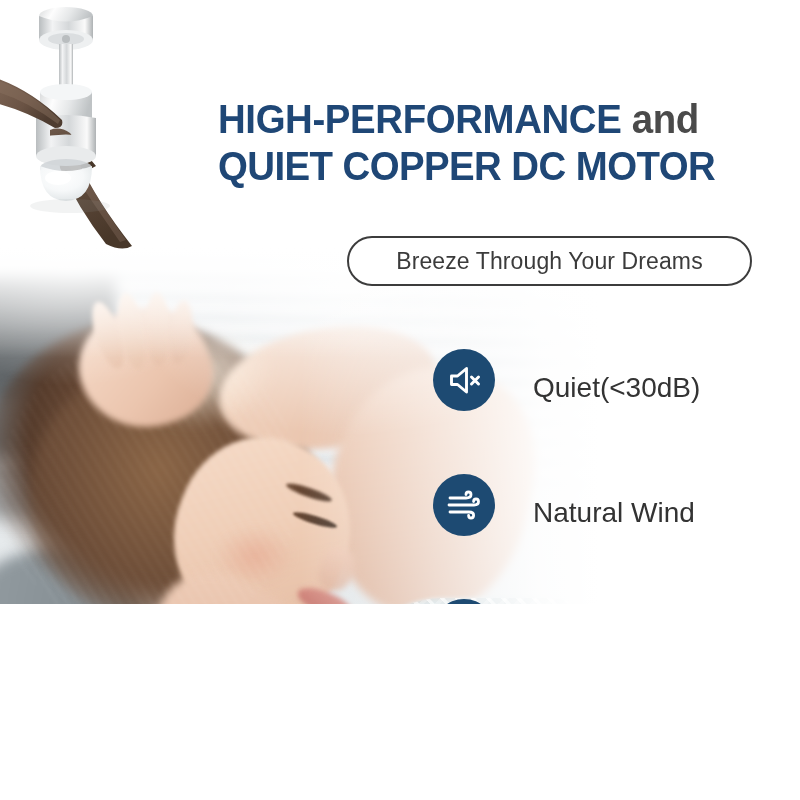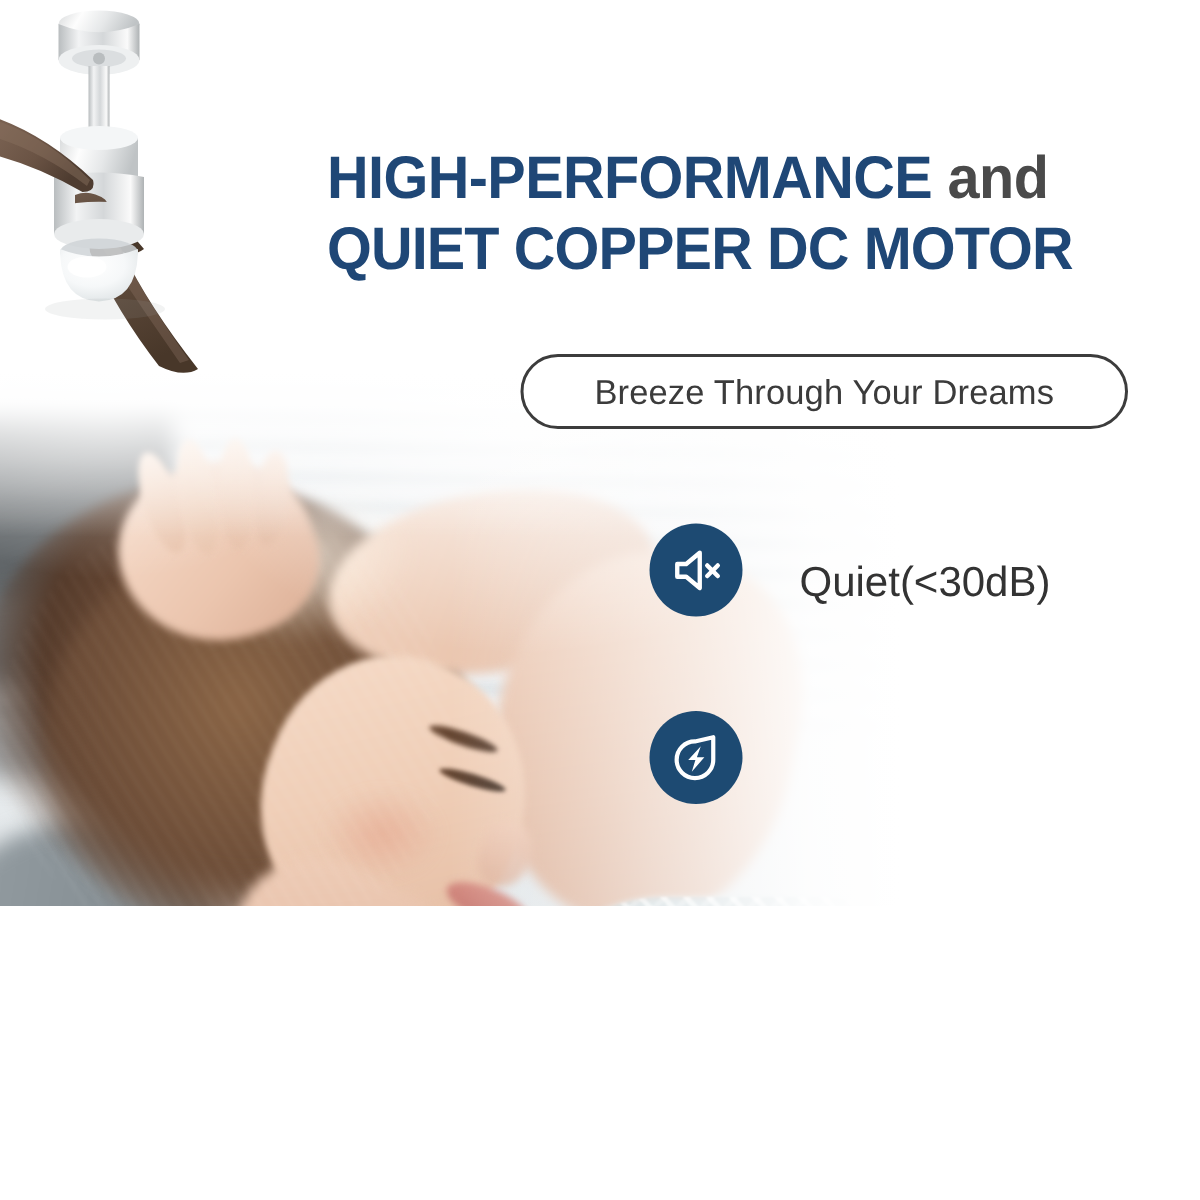--- a/index.html
+++ b/index.html
@@ -445,20 +445,32 @@
           </g>
           <g stroke="#ffffff" stroke-width="3" stroke-linecap="round">
             <line x1="26.5" y1="16" x2="33.5" y2="23"></line>
             <line x1="33.5" y1="16" x2="26.5" y2="23"></line>
           </g>
         </svg>
       </div>
       <div class="f-label">Quiet(&lt;30dB)</div>
     </div>
 
+    <div class="feature">
+      <div class="f-circle">
+        <svg width="38" height="38" viewBox="0 0 38 38">
+          <g fill="none" stroke="#ffffff" stroke-width="2.8" stroke-linecap="round">
+            <path d="M5 12 L21 12 Q26 12 26 8.8 Q26 6 23.4 6 Q21 6 21 8.6"></path>
+            <path d="M4 19 L29 19 Q33.5 19 33.5 15.8 Q33.5 13 31 13 Q28.6 13 28.6 15.6"></path>
+            <path d="M5 26 L24 26 Q28.6 26 28.6 29.2 Q28.6 32 26 32 Q23.6 32 23.6 29.4"></path>
+          </g>
+        </svg>
+      </div>
+      <div class="f-label">Natural Wind</div>
+    </div>
 
     <div class="feature">
       <div class="f-circle">
         <svg width="38" height="38" viewBox="0 0 38 38">
           <path d="M30.5 5.5 L30.5 20.5 A12.2 12.2 0 1 1 18.3 8.3 Z" fill="none" stroke="#ffffff" stroke-width="2.8" stroke-linejoin="round" stroke-linecap="round"></path>
           <path d="M22.2 11.5 L13.8 20.6 L18.6 20.6 L16.2 28.5 L24.6 18.8 L19.6 18.8 Z" fill="#ffffff"></path>
         </svg>
       </div>
     </div>
 

